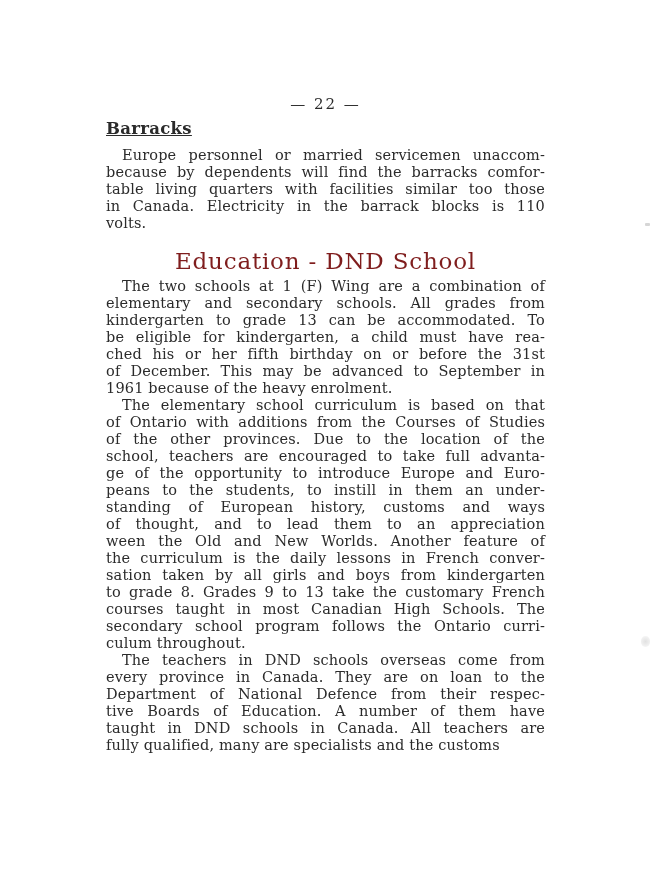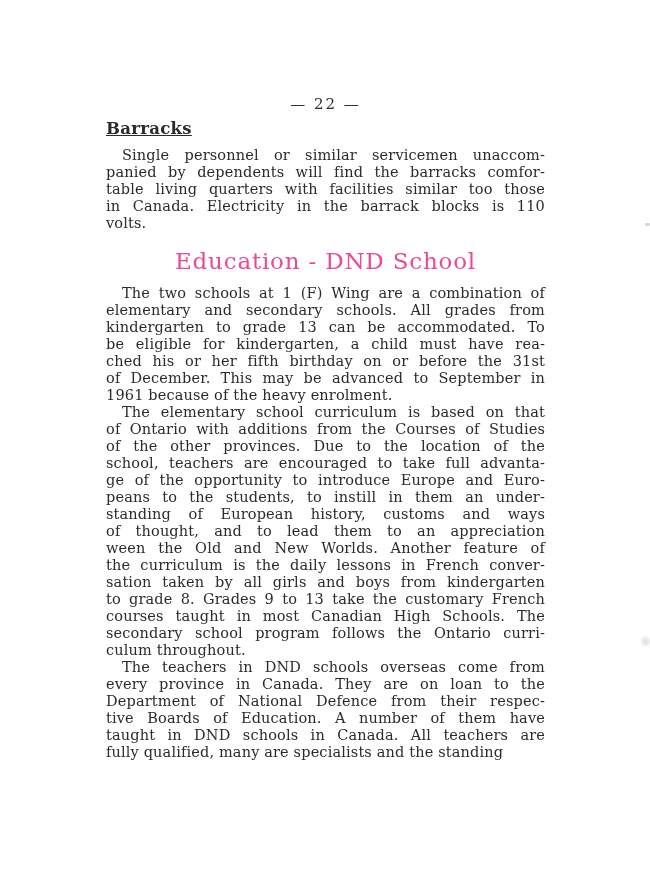--- a/index.html
+++ b/index.html
@@ -35,22 +35,22 @@
     line-height: 20px;
     margin: 0 0 8px 0;
     letter-spacing: 0.3px;
     text-decoration: underline;
   }
   .h-education {
     text-align: center;
     font-size: 23px;
     line-height: 30px;
     letter-spacing: 0.8px;
-    margin: 14px 0 9px 0;
-    color: #ec4899;
+    margin: 14px 0 2px 0;
+    color: #7f1d1d;
   }
   .para {
     margin: 0;
   }
   .line {
     font-size: 14.5px;
     line-height: 17px;
     text-align: justify;
     text-align-last: justify;
     letter-spacing: 0.15px;
@@ -89,22 +89,22 @@
 <body>
 
 <div class="page">
   <div class="column">
 
     <div class="page-number">— 22 —</div>
 
     <div class="h-barracks">Barracks</div>
 
     <div class="para">
-      <div class="line first">Single personnel or similar servicemen unaccom-</div>
-      <div class="line">panied by dependents will find the barracks comfor-</div>
+      <div class="line first">Europe personnel or married servicemen unaccom-</div>
+      <div class="line">because by dependents will find the barracks comfor-</div>
       <div class="line">table living quarters with facilities similar too those</div>
       <div class="line">in Canada. Electricity in the barrack blocks is 110</div>
       <div class="line end">volts.</div>
     </div>
 
     <div class="h-education">Education - DND School</div>
 
     <div class="para">
       <div class="line first">The two schools at 1 (F) Wing are a combination of</div>
       <div class="line">elementary and secondary schools. All grades from</div>
@@ -132,20 +132,20 @@
       <div class="line">secondary school program follows the Ontario curri-</div>
       <div class="line end">culum throughout.</div>
     </div>
 
     <div class="para">
       <div class="line first">The teachers in DND schools overseas come from</div>
       <div class="line">every province in Canada. They are on loan to the</div>
       <div class="line">Department of National Defence from their respec-</div>
       <div class="line">tive Boards of Education. A number of them have</div>
       <div class="line">taught in DND schools in Canada. All teachers are</div>
-      <div class="line end">fully qualified, many are specialists and the standing</div>
+      <div class="line end">fully qualified, many are specialists and the customs</div>
     </div>
 
   </div>
 
   <div class="artifact a1"></div>
   <div class="artifact a2"></div>
 </div>
 
 </body></html>

